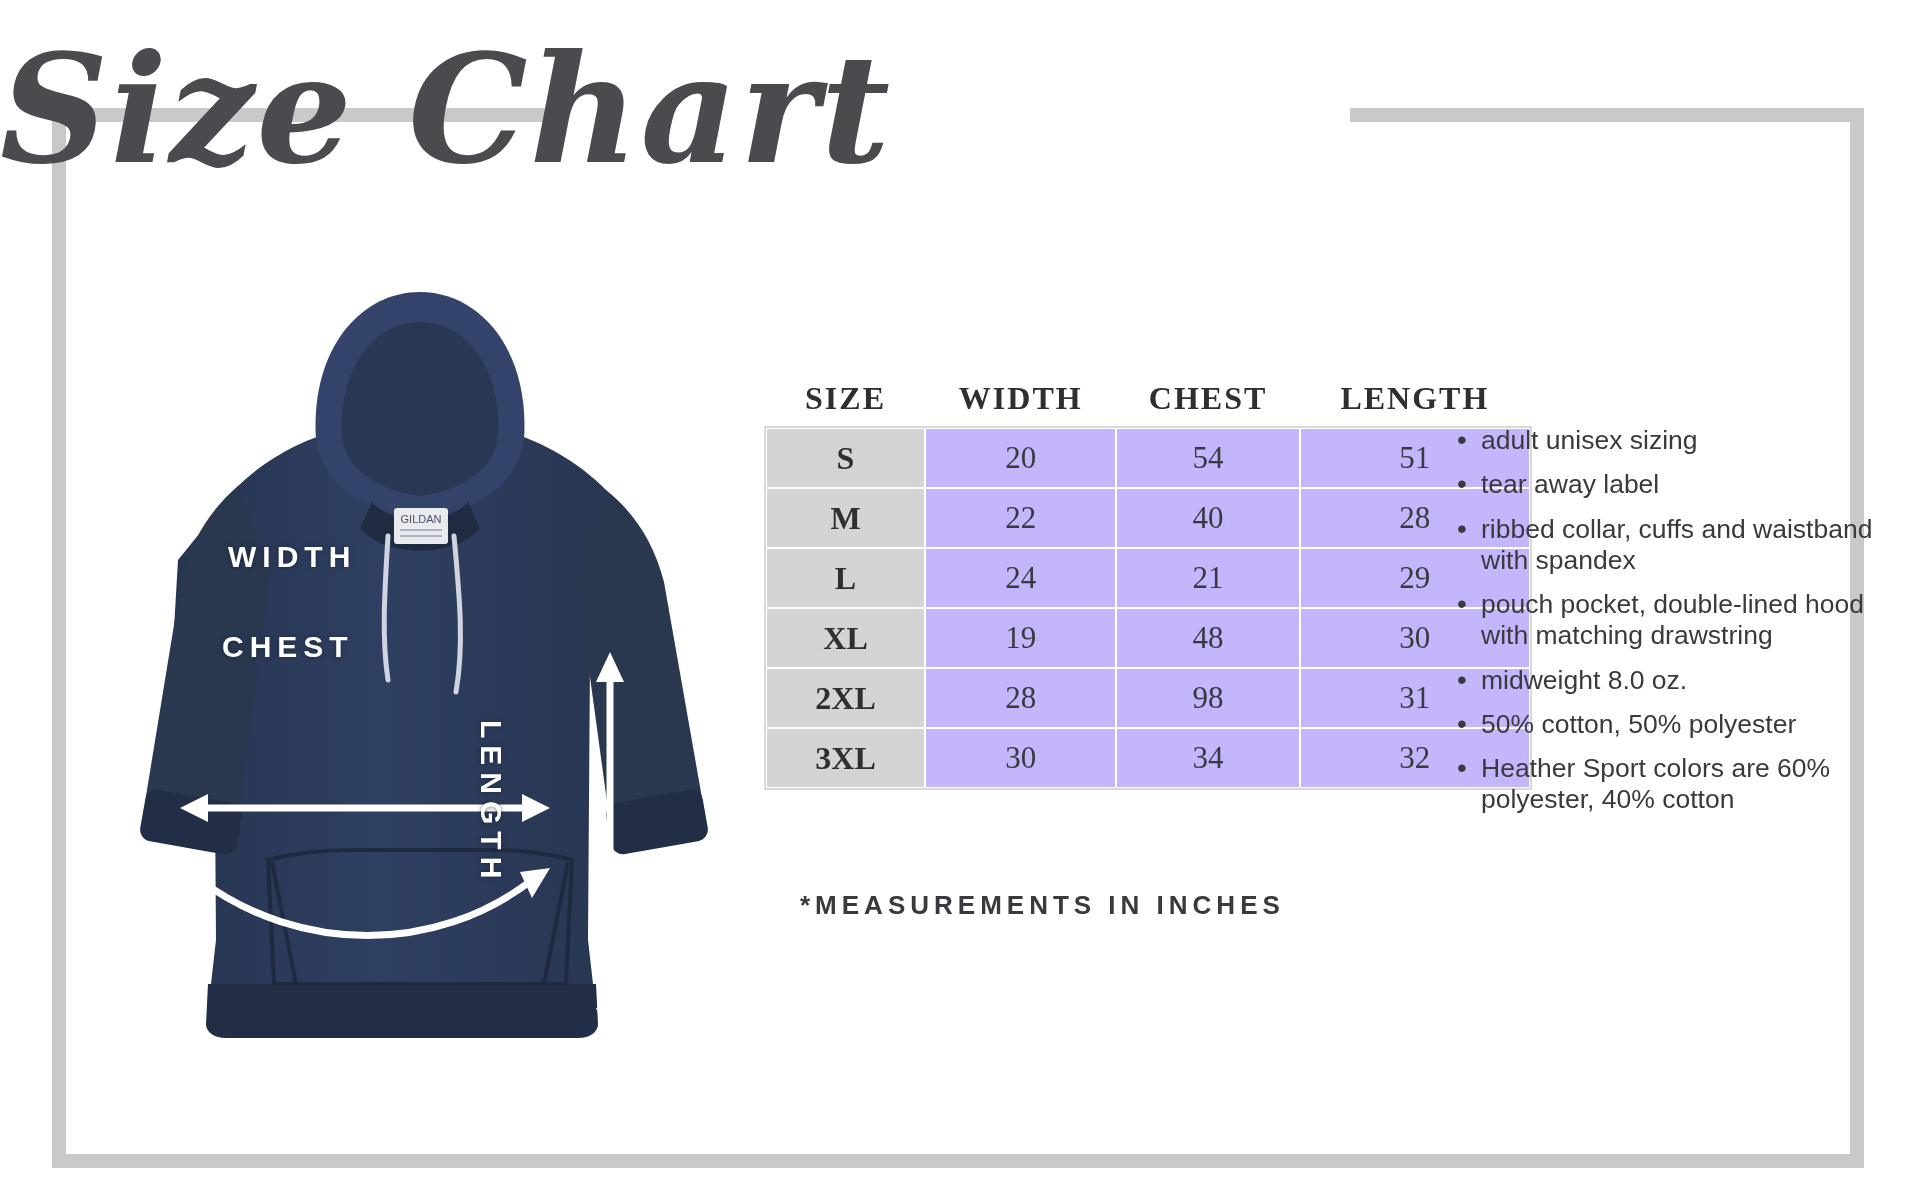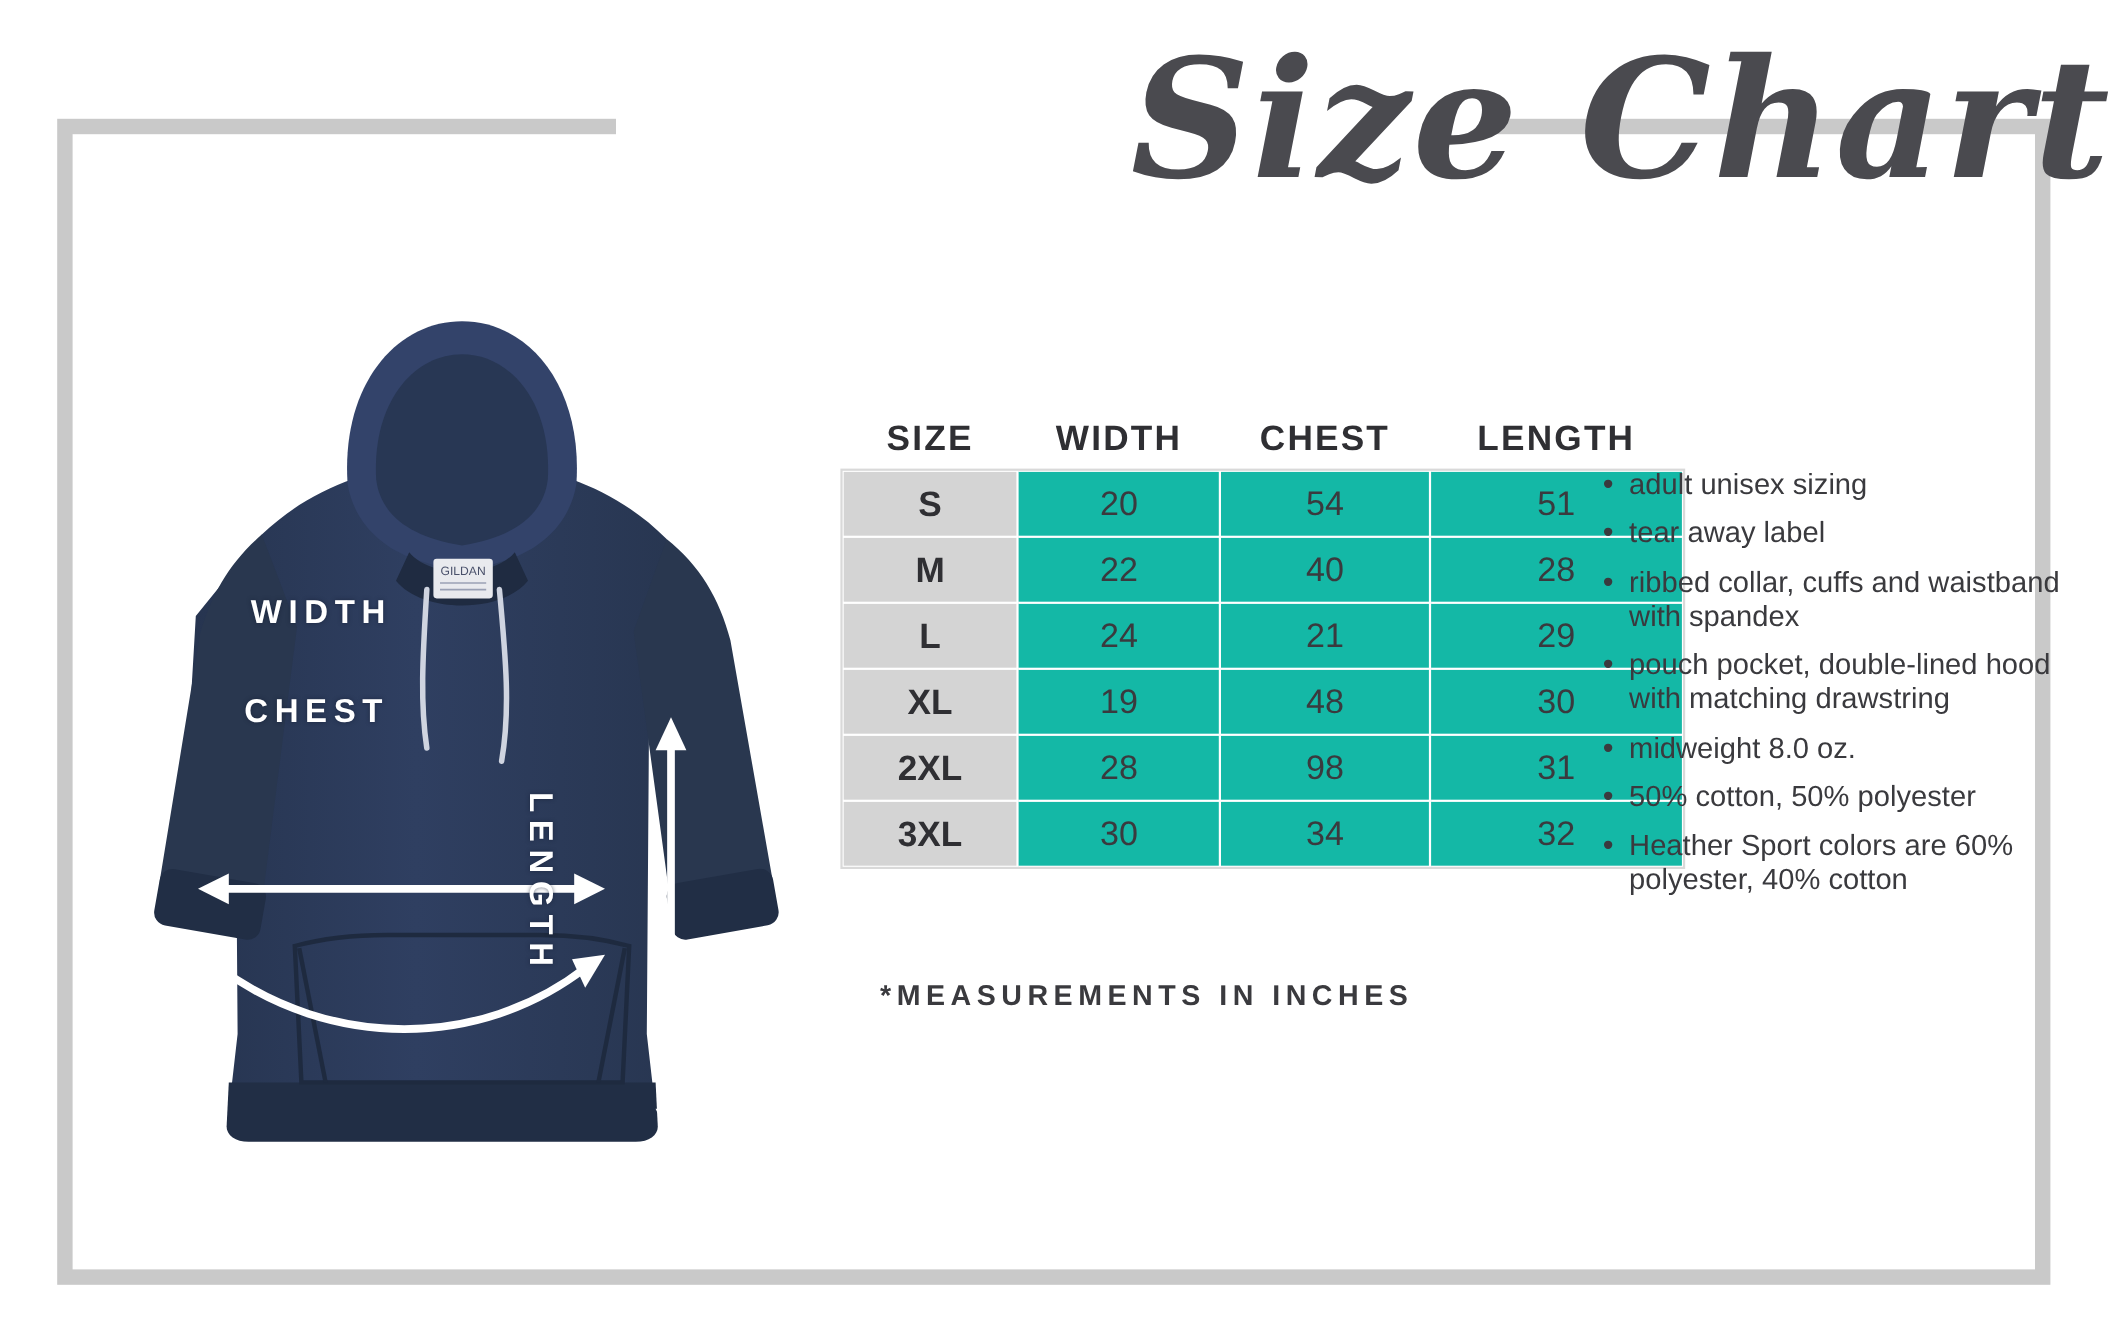--- a/index.html
+++ b/index.html
@@ -34,21 +34,21 @@
     height: 48px;
     background: #ffffff;
   }
 
   
   .title {
     position: absolute;
     left: 0;
     top: 8px;
     width: 1920px;
-    text-align: right;
+    text-align: left;
     font-family: "DejaVu Serif", serif;
     font-style: italic;
     font-weight: bold;
     font-size: 150px;
     letter-spacing: 2px;
     color: #4a4a4f;
     line-height: 1.35;
     white-space: nowrap;
   }
 
@@ -82,40 +82,40 @@
   
   .table-block {
     position: absolute;
     left: 765px;
     top: 380px;
     width: 650px;
   }
   table.size-table {
     border-collapse: collapse;
     width: 766px;
-    font-family: Liberation Sans, sans-serif;
+    font-family: Liberation Serif, serif;
     padding-left: 48px;
   }
   table.size-table th {
     font-size: 32px;
     font-weight: bold;
     letter-spacing: 2px;
     color: #2f2f33;
     padding: 0 0 10px 0;
     text-align: center;
     border: none;
   }
   table.size-table td {
     border: 2px solid #ffffff;
     outline: 0;
     text-align: center;
     font-size: 31px;
     color: #3a3a3e;
     height: 56px;
-    background: #14b8a6;
+    background: #c4b5fd;
   }
   table.size-table td.size-col {
     background: #d4d4d4;
     font-weight: bold;
     font-size: 32px;
     color: #2f2f33;
     width: 155px;
   }
   table.size-table tbody {
     outline: 2px solid #d9d9d9;

